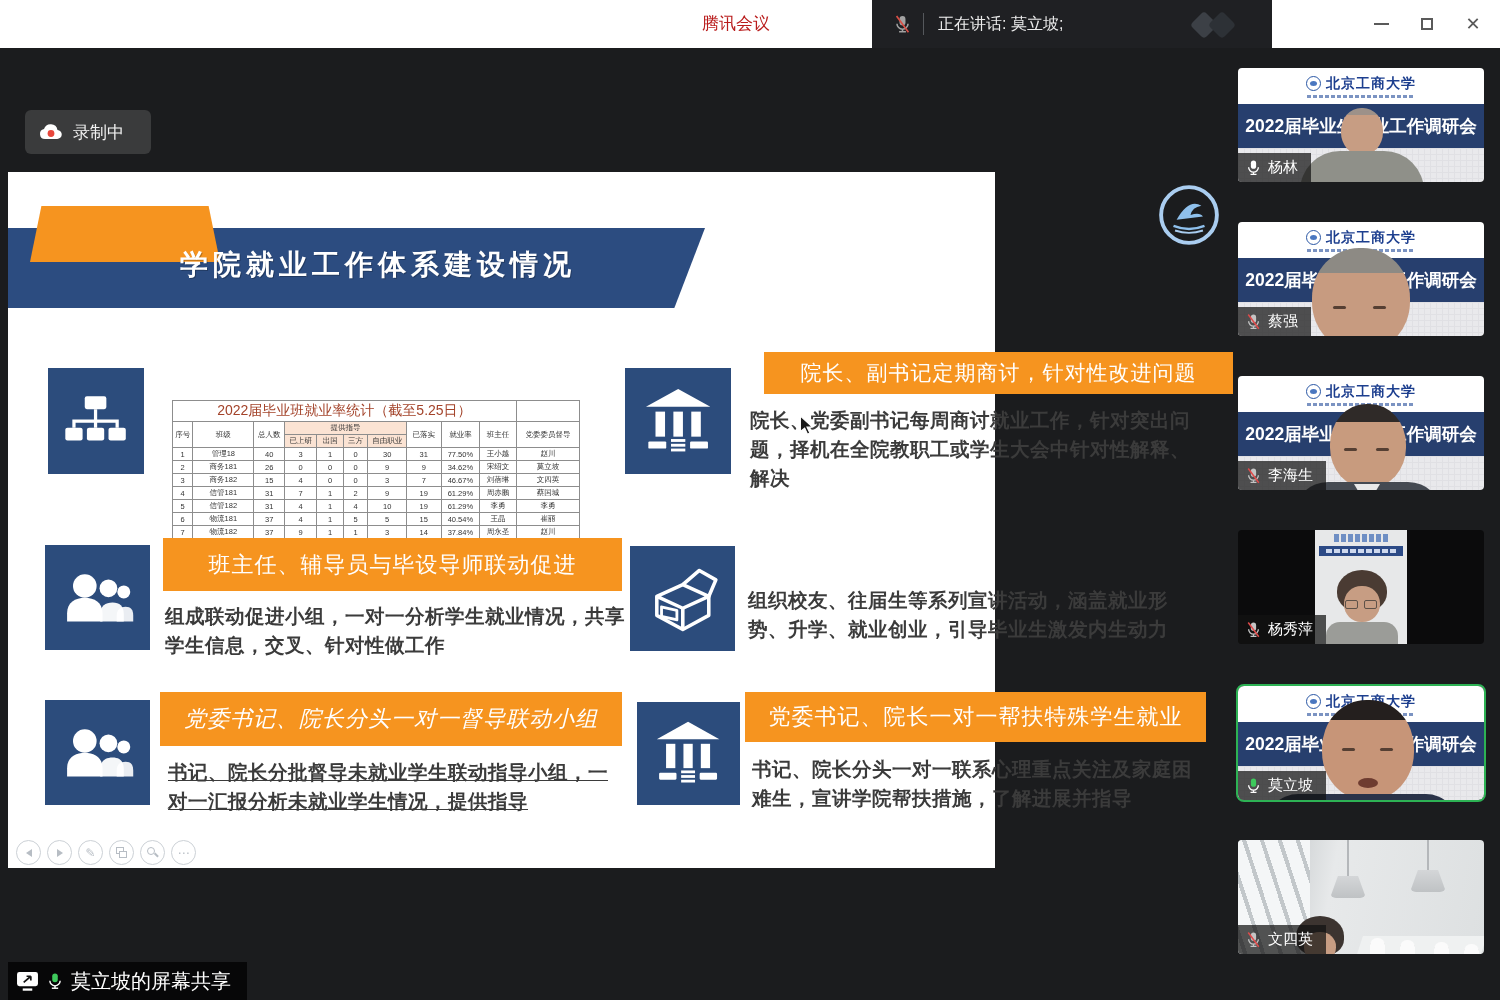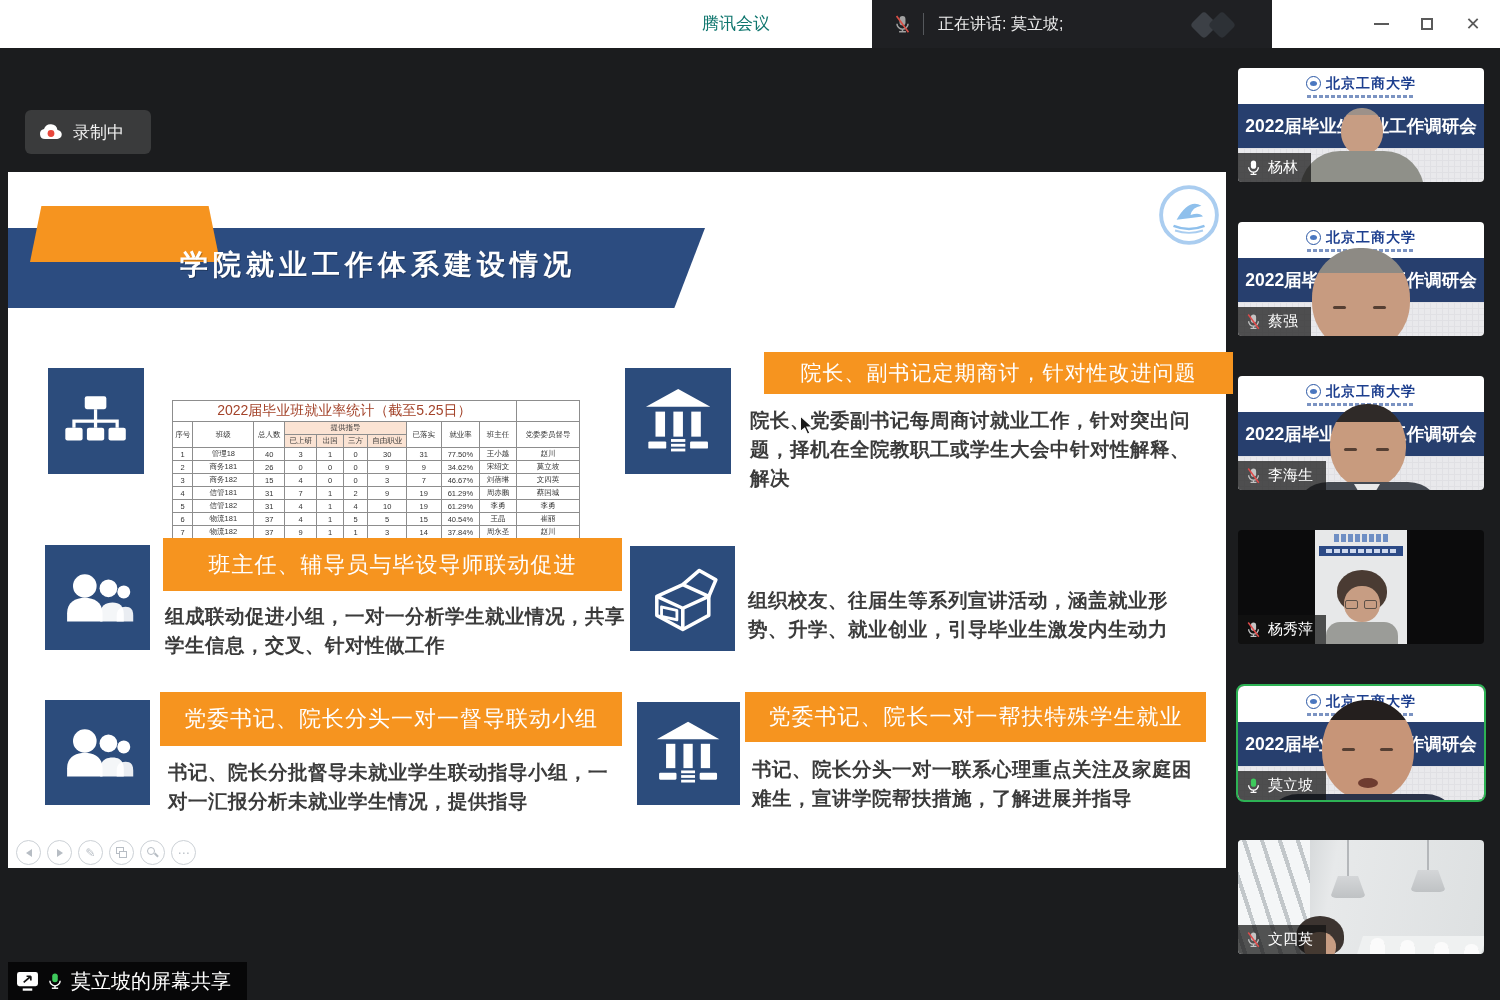--- a/index.html
+++ b/index.html
@@ -1,40 +1,40 @@
 <!DOCTYPE html>
 <html><head>
 <meta charset="utf-8">
 <style>
   * { box-sizing: border-box; margin: 0; padding: 0; }
   html,body { width:1500px; height:1000px; overflow:hidden; }
   body { font-family:"Liberation Sans","DejaVu Sans",sans-serif; background:#1b1c1e; position:relative; }
 
   
   .titlebar { position:absolute; left:0; top:0; width:1500px; height:48px; background:#ffffff; }
-  .app-title { position:absolute; left:702px; top:0; height:48px; line-height:48px; font-size:17px; color:#0f766e; }
+  .app-title { position:absolute; left:702px; top:0; height:48px; line-height:48px; font-size:17px; color:#b91c1c; }
   .titlebar-dark { position:absolute; left:872px; top:0; width:400px; height:48px; background:#1f2023; display:flex; align-items:center; }
   .tb-mic { margin-left:22px; width:17px; height:21px; color:#a2a2a2; }
   .tb-div { width:1px; height:22px; background:#55585c; margin:0 14px 0 12px; }
   .tb-speaking { color:#ececec; font-size:16px; }
   .qq-logo { position:absolute; right:22px; top:12px; width:64px; height:26px; }
   .qq-logo span { position:absolute; top:3px; width:20px; height:20px; border-radius:4px; transform:rotate(45deg); }
   .qq-logo .d1 { left:8px;  background:#3c4046; }
   .qq-logo .d2 { left:26px; background:#2d3136; }
   .win-btns { position:absolute; right:0; top:0; height:48px; display:flex; align-items:center; gap:28px; padding-right:18px; }
   .wb { width:18px; height:18px; display:flex; align-items:center; justify-content:center; cursor:pointer; }
   .wb-min i { display:block; width:15px; height:2px; background:#5a5a5a; }
   .wb-max i { display:block; width:12px; height:12px; border:2px solid #5a5a5a; }
   .wb-close { color:#5a5a5a; font-size:18px; line-height:18px; }
 
   
   .rec-badge { position:absolute; left:25px; top:110px; width:126px; height:44px; background:#3a3b3c; border-radius:6px; display:flex; align-items:center; gap:10px; padding-left:14px; color:#f2f2f2; font-size:17px; }
 
   
-  .slide { position:absolute; left:8px; top:172px; width:1218px; height:696px; background:#ffffff; }
+  .slide { position:absolute; left:8px; top:172px; width:987px; height:696px; background:#ffffff; }
 
   .banner-blue { position:absolute; left:0; top:56px; width:697px; height:80px; background:#2c4c80; clip-path:polygon(0 0,100% 0,95.6% 100%,0 100%); z-index:1; }
   .banner-orange { position:absolute; left:22px; top:34px; width:190px; height:56px; background:#f6941f; clip-path:polygon(6% 0,94% 0,100% 100%,0 100%); z-index:2; }
   .slide-title { position:absolute; left:172px; top:74px; z-index:3; color:#fff; font-size:28px; font-weight:bold; letter-spacing:5px; text-shadow:1px 1px 0 rgba(0,0,0,.25); }
   .slide-logo { position:absolute; left:1150px; top:12px; width:62px; height:62px; }
 
   .sec-icon { position:absolute; background:#2c4c7c; display:flex; align-items:center; justify-content:center; }
   .sec-icon svg { width:72%; height:72%; }
   .sec-head { position:absolute; background:#f6941f; color:#fff; font-size:22px; display:flex; align-items:center; justify-content:center; letter-spacing:1px; }
   .sec-body { position:absolute; color:#3b3b3b; font-size:19.5px; font-weight:600; line-height:29px; letter-spacing:0.5px; }
@@ -397,22 +397,22 @@
   <div class="sec-icon" style="left:37px;top:528px;width:105px;height:105px;">
     <svg viewBox="0 0 64 64" fill="#fff">
       <circle cx="21" cy="22" r="10"></circle>
         <path d="M6 52 v-7 c0-9 7-13 15-13 s15 4 15 13 v7 z"></path>
       <circle cx="41" cy="24" r="7.5"></circle>
         <path d="M34 52 v-6 c0-7 4.5-10 10.5-10 s9.5 3 9.5 10 v6 z" opacity=".95"></path>
       <circle cx="54" cy="27" r="5.5"></circle>
         <path d="M48 52 v-5 c0-5 3-7.5 7.5-7.5 s6.5 2.5 6.5 7.5 v5 z" opacity=".9"></path>
     </svg>
   </div>
-  <div class="sec-head" style="left:152px;top:520px;width:462px;height:54px;">党委书记、院长分头一对一督导联动小组</div>
-  <div class="sec-body" style="left:160px;top:586px;width:458px;">书记、院长分批督导未就业学生联动指导小组，一对一汇报分析未就业学生情况，提供指导</div>
+  <div class="sec-head" style="left:152px;top:520px;width:462px;height:54px;font-style:italic;">党委书记、院长分头一对一督导联动小组</div>
+  <div class="sec-body" style="left:160px;top:586px;width:458px;text-decoration:underline;">书记、院长分批督导未就业学生联动指导小组，一对一汇报分析未就业学生情况，提供指导</div>
 
   <div class="sec-icon" style="left:629px;top:530px;width:103px;height:103px;">
     <svg viewBox="0 0 64 64">
         <g fill="#fff">
           <polygon points="32,5 5,20 59,20"></polygon>
           <rect x="13" y="24" width="8" height="21"></rect>
           <rect x="28" y="24" width="8" height="21"></rect>
           <rect x="43" y="24" width="8" height="21"></rect>
           <rect x="7" y="49" width="15" height="6" rx="1"></rect>
           <rect x="42" y="49" width="15" height="6" rx="1"></rect>

